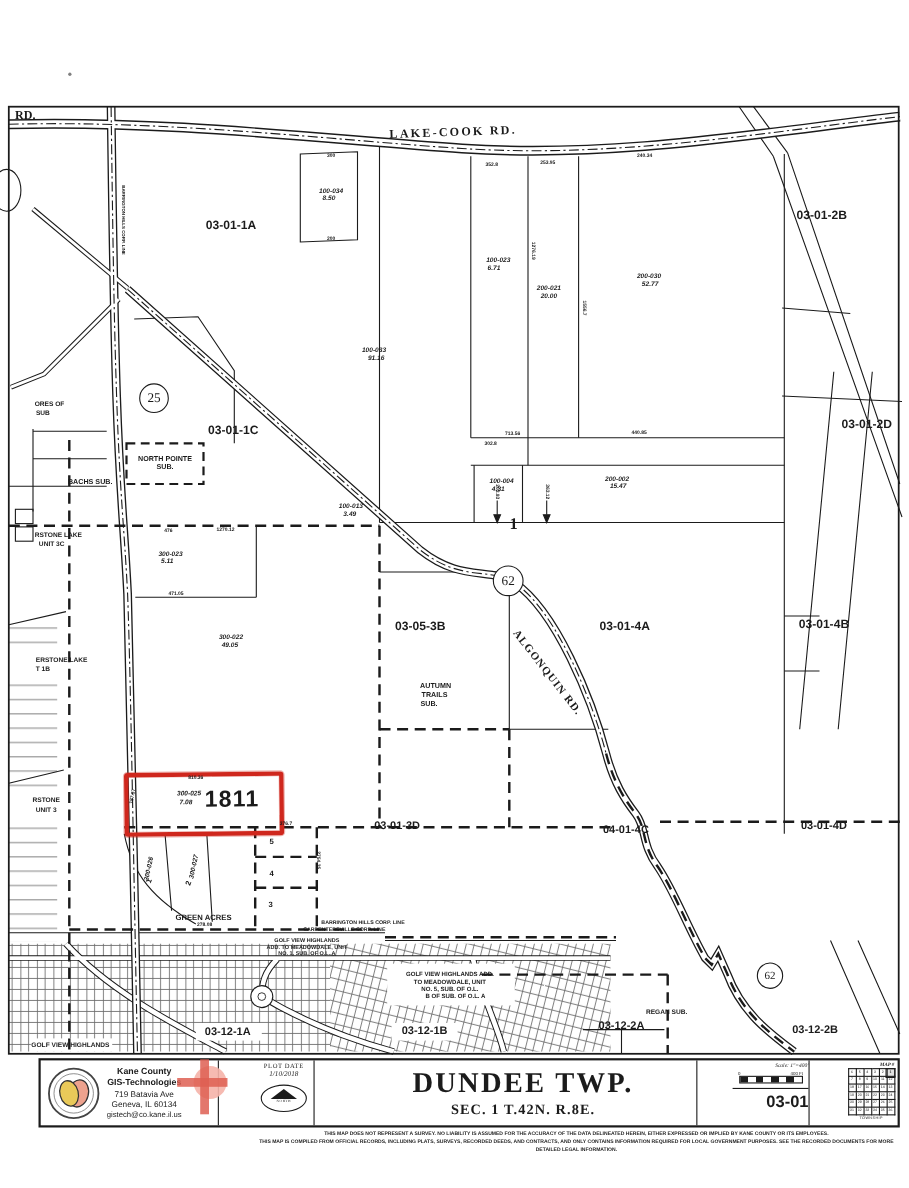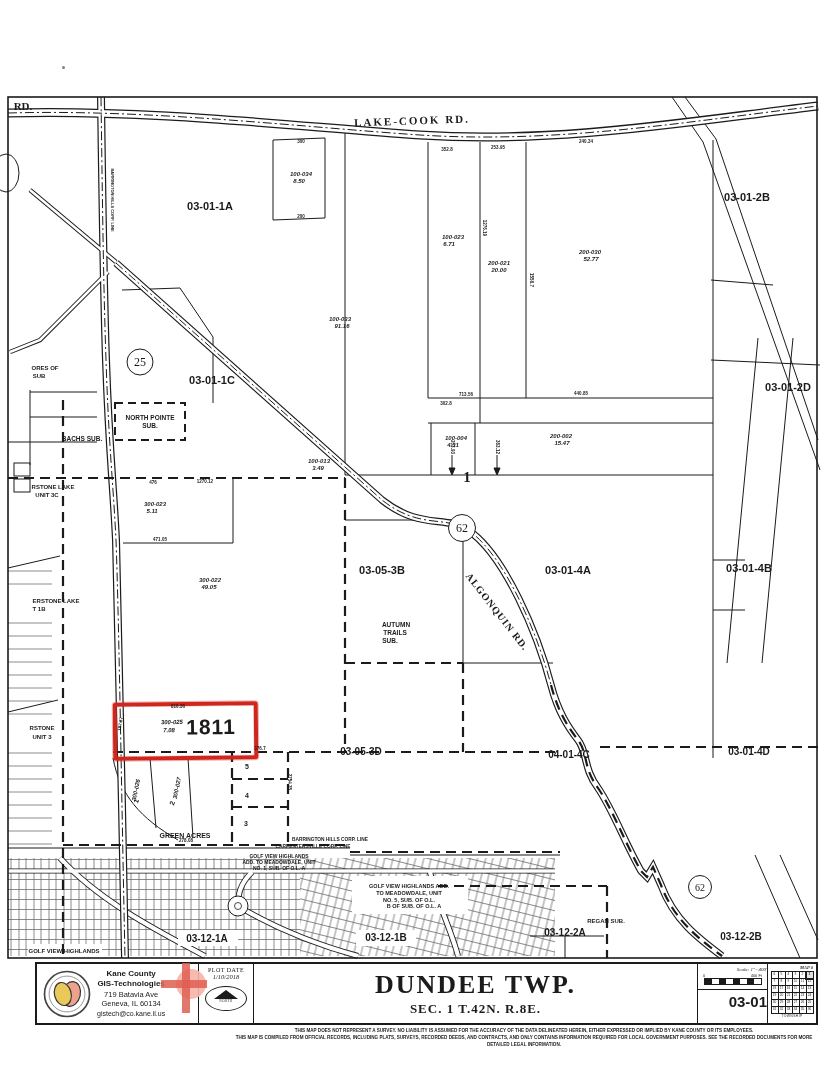--- a/index.html
+++ b/index.html
@@ -24,21 +24,21 @@
   .hl-parcel{position:absolute;left:113px;top:702px;width:137px;height:50px;z-index:3;
              border:4px solid var(--red);border-radius:3px;transform:rotate(-.6deg);
              box-shadow:0 0 0 1px rgba(207,39,29,.35), inset 0 0 0 .5px rgba(207,39,29,.3);}
   .hl-parcel span{position:absolute;transform:translate(-50%,-50%);white-space:nowrap;line-height:1;}
   .pid{left:55px;top:16px;font-size:6px;font-weight:bold;font-style:italic;}
   .pac{left:52px;top:24px;font-size:6px;font-weight:bold;font-style:italic;}
   .pnum{left:94px;top:21px;font-size:21px;font-weight:bold;letter-spacing:1px;}
   .corner-dot{position:absolute;left:62px;top:66px;width:3px;height:3px;border-radius:50%;background:#808080;}
   
   .titleblock{position:absolute;left:35px;top:962px;width:783px;height:63px;z-index:5;
-              border:2px solid var(--ink);display:flex;background:var(--paper);box-sizing:border-box;}
+              border:2px solid var(--ink);display:flex;background:var(--paper);box-sizing:border-box;gap:32px;}
   .cell{border-right:1.5px solid var(--ink);box-sizing:border-box;position:relative;}
   .cell:last-child{border-right:none;}
   .logo-cell{width:162px;display:flex;align-items:center;padding-left:5px;}
   .addr{margin-left:5px;text-align:center;line-height:1.3;}
   .agency{font-size:8px;}
   .a{font-size:7.5px;}
   .email{font-size:7px;}
   .cross{position:absolute;left:124px;top:-3px;z-index:6;pointer-events:none;}
   .plot-cell{width:55px;text-align:center;padding-top:3px;font-family:"Liberation Serif",serif;}
   .plotlabel{font-size:6px;letter-spacing:.5px;}
@@ -193,26 +193,26 @@
 
   <div class="hl-parcel">
     <span class="pid">300-025</span>
     <span class="pac">7.08</span>
     <span class="pnum">1811</span>
   </div>
 
   <div id="labels-layer">
       <span class="lbl b" style="left: 210px; top: 206px; font-size: 11px; transform: translate(-50%, -50%);">03-01-1A</span>
       <span class="lbl b" style="left: 747px; top: 197px; font-size: 11px; transform: translate(-50%, -50%);">03-01-2B</span>
-      <span class="lbl b" style="left: 212px; top: 380px; font-size: 11px; transform: translate(-50%, -50%);">03-01-1C</span>
+      <span class="lbl b" style="left: 212px; top: 392px; font-size: 11px; transform: translate(-50%, -50%);">03-01-1C</span>
       <span class="lbl b" style="left: 747px; top: 387px; font-size: 11px; transform: translate(-50%, -50%); margin-left: 41px;">03-01-2D</span>
       <span class="lbl b" style="left: 382px; top: 570px; font-size: 11px; transform: translate(-50%, -50%);">03-05-3B</span>
       <span class="lbl b" style="left: 568px; top: 570px; font-size: 11px; transform: translate(-50%, -50%);">03-01-4A</span>
       <span class="lbl b" style="left: 749px; top: 568px; font-size: 11px; transform: translate(-50%, -50%);">03-01-4B</span>
-      <span class="lbl b" style="left: 361px; top: 752px; font-size: 10px; transform: translate(-50%, -50%);">03-05-3D</span>
+      <span class="lbl b" style="left: 361px; top: 752px; font-size: 10px; transform: translate(-50%, -50%);">03-01-3D</span>
       <span class="lbl b" style="left: 569px; top: 755px; font-size: 10px; transform: translate(-50%, -50%);">04-01-4C</span>
       <span class="lbl b" style="left: 749px; top: 752px; font-size: 10px; transform: translate(-50%, -50%);">03-01-4D</span>
       <span class="lbl b" style="left: 207px; top: 939px; font-size: 10px; transform: translate(-50%, -50%);">03-12-1A</span>
       <span class="lbl b" style="left: 386px; top: 938px; font-size: 10px; transform: translate(-50%, -50%);">03-12-1B</span>
       <span class="lbl b" style="left: 565px; top: 933px; font-size: 10px; transform: translate(-50%, -50%);">03-12-2A</span>
       <span class="lbl b" style="left: 741px; top: 937px; font-size: 10px; transform: translate(-50%, -50%);">03-12-2B</span>
       <span class="lbl b serif" style="left: 23px; top: 106px; font-size: 11px; transform: translate(-50%, -50%);">RD.</span>
       <span class="lbl b serif" style="left: 412px; top: 121px; font-size: 11px; letter-spacing: 2px; transform: translate(-50%, -50%) rotate(-2deg);">LAKE-COOK RD.</span>
       <span class="lbl b serif" style="left: 497px; top: 612px; font-size: 10px; letter-spacing: 1px; transform: translate(-50%, -50%) rotate(52deg);">ALGONQUIN RD.</span>
       <span class="lbl b" style="left: 112px; top: 200px; font-size: 4px; transform: translate(-50%, -50%) rotate(90deg);">BARRINGTON HILLS CORP. LINE</span>

